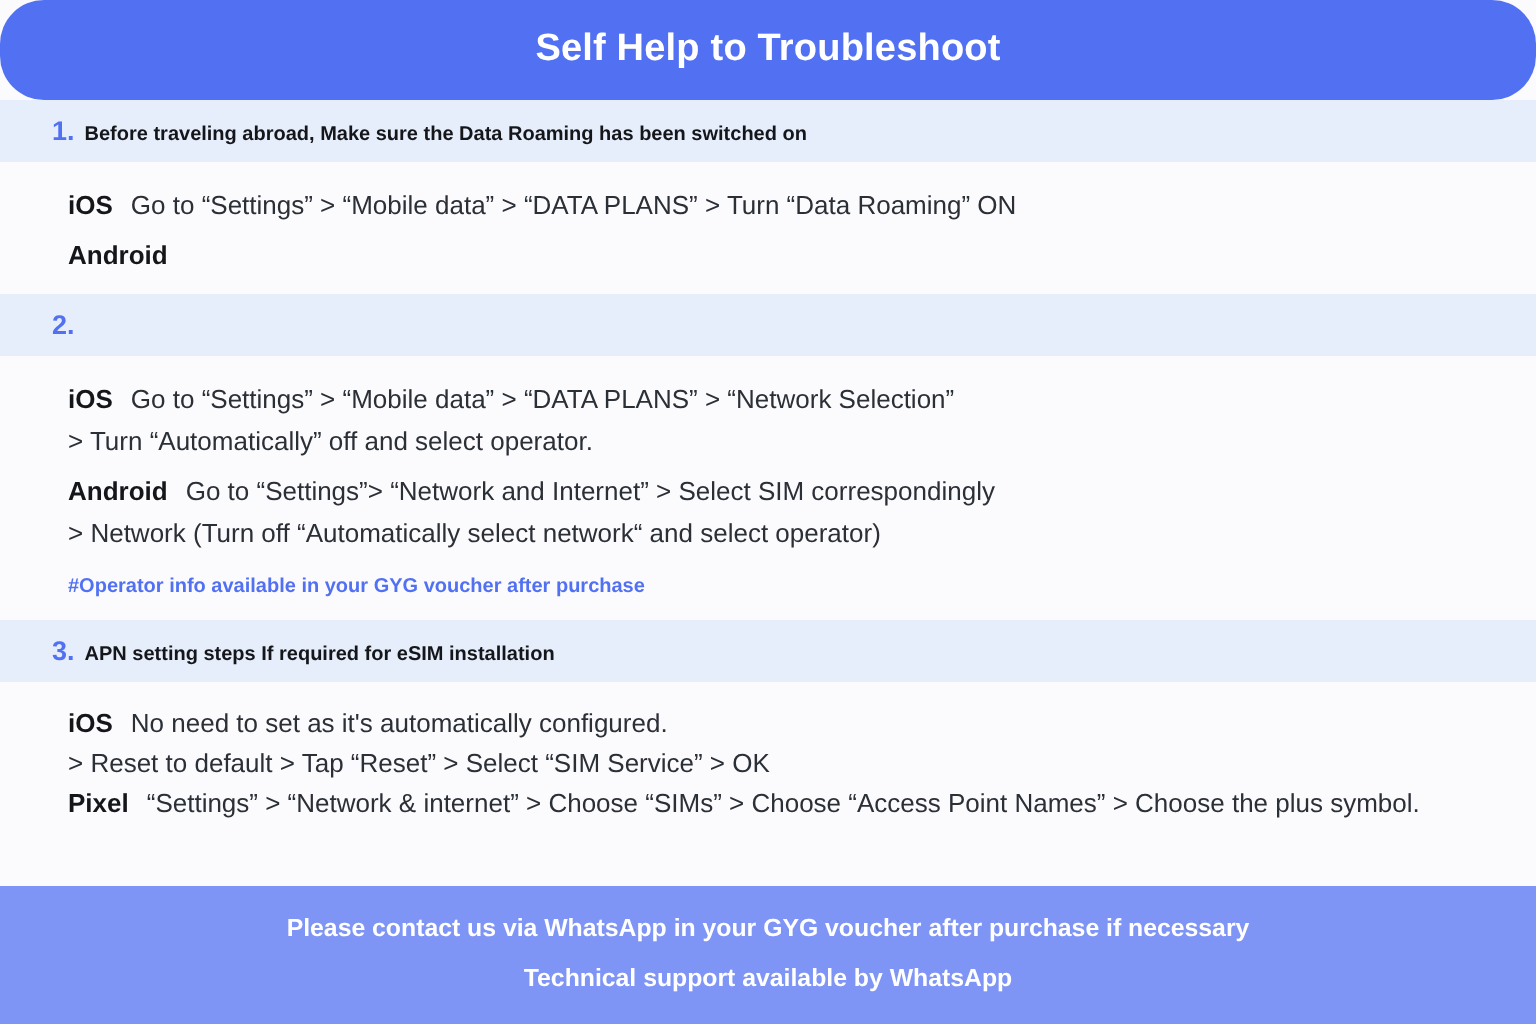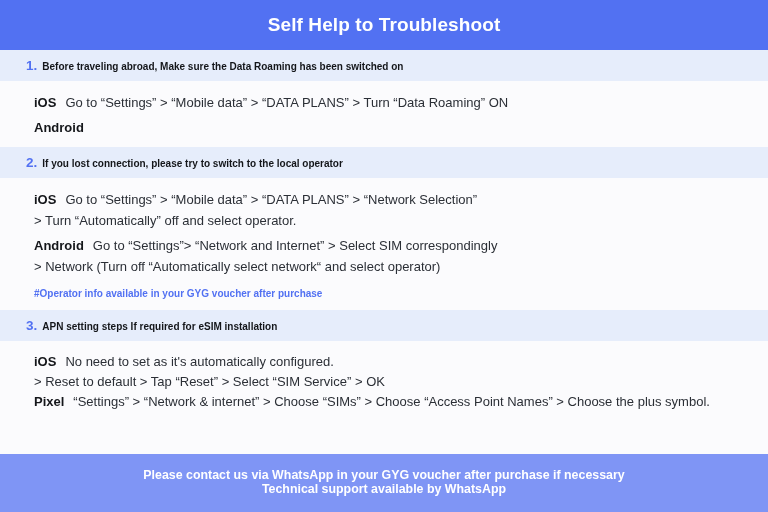--- a/index.html
+++ b/index.html
@@ -18,20 +18,21 @@
   }
 
   
   .title-bar {
     height:50px;
     background:#5271f2;
     display:flex;
     align-items:center;
     justify-content:center;
     flex:0 0 auto;
+    border-radius:22px;
   }
   .title-bar .title {
     color:#ffffff;
     font-size:19px;
     font-weight:bold;
     letter-spacing:0.1px;
   }
 
   
   .content {
@@ -93,20 +94,21 @@
 
   
   .footer {
     background:#7f95f5;
     flex:0 0 auto;
     padding:14px 0 16px;
     display:flex;
     flex-direction:column;
     align-items:center;
     justify-content:center;
+    gap:11px;
   }
   .footer-line {
     color:#ffffff;
     font-size:12.4px;
     font-weight:bold;
     text-align:center;
   }
 </style>
 </head>
 <body>
@@ -132,21 +134,20 @@
         <div class="gap-sm"></div>
         <div class="line">
           <span class="plat">Android</span>
         </div>
       </div>
     </div>
 
     <div>
       <div class="sec-head">
         <span class="sec-num">2.</span>
-        <span class="sec-title">If you lost connection, please try to switch to the local operator</span>
       </div>
       <div class="sec-body">
         <div class="line">
           <span class="plat">iOS</span>
           <span class="steps">Go to “Settings” &gt; “Mobile data” &gt; “DATA PLANS” &gt; “Network Selection”</span>
         </div>
         <div class="line wrapline">
           <span class="steps">&gt; Turn “Automatically” off and select operator.</span>
         </div>
         <div class="gap-sm"></div>

